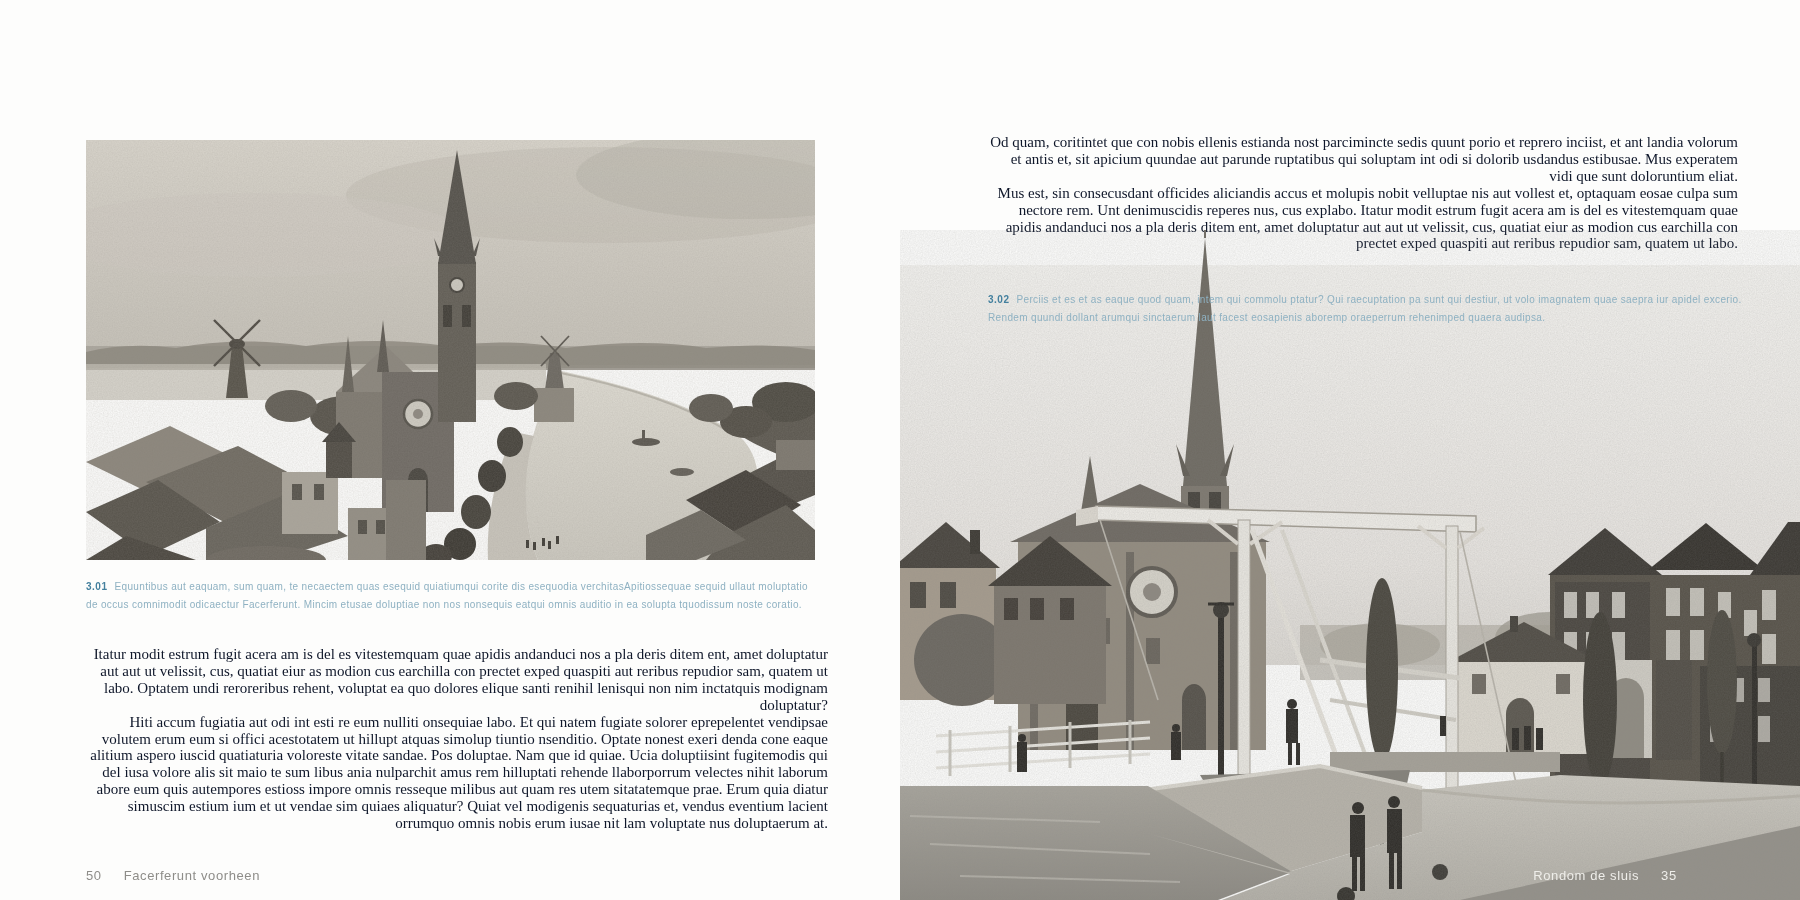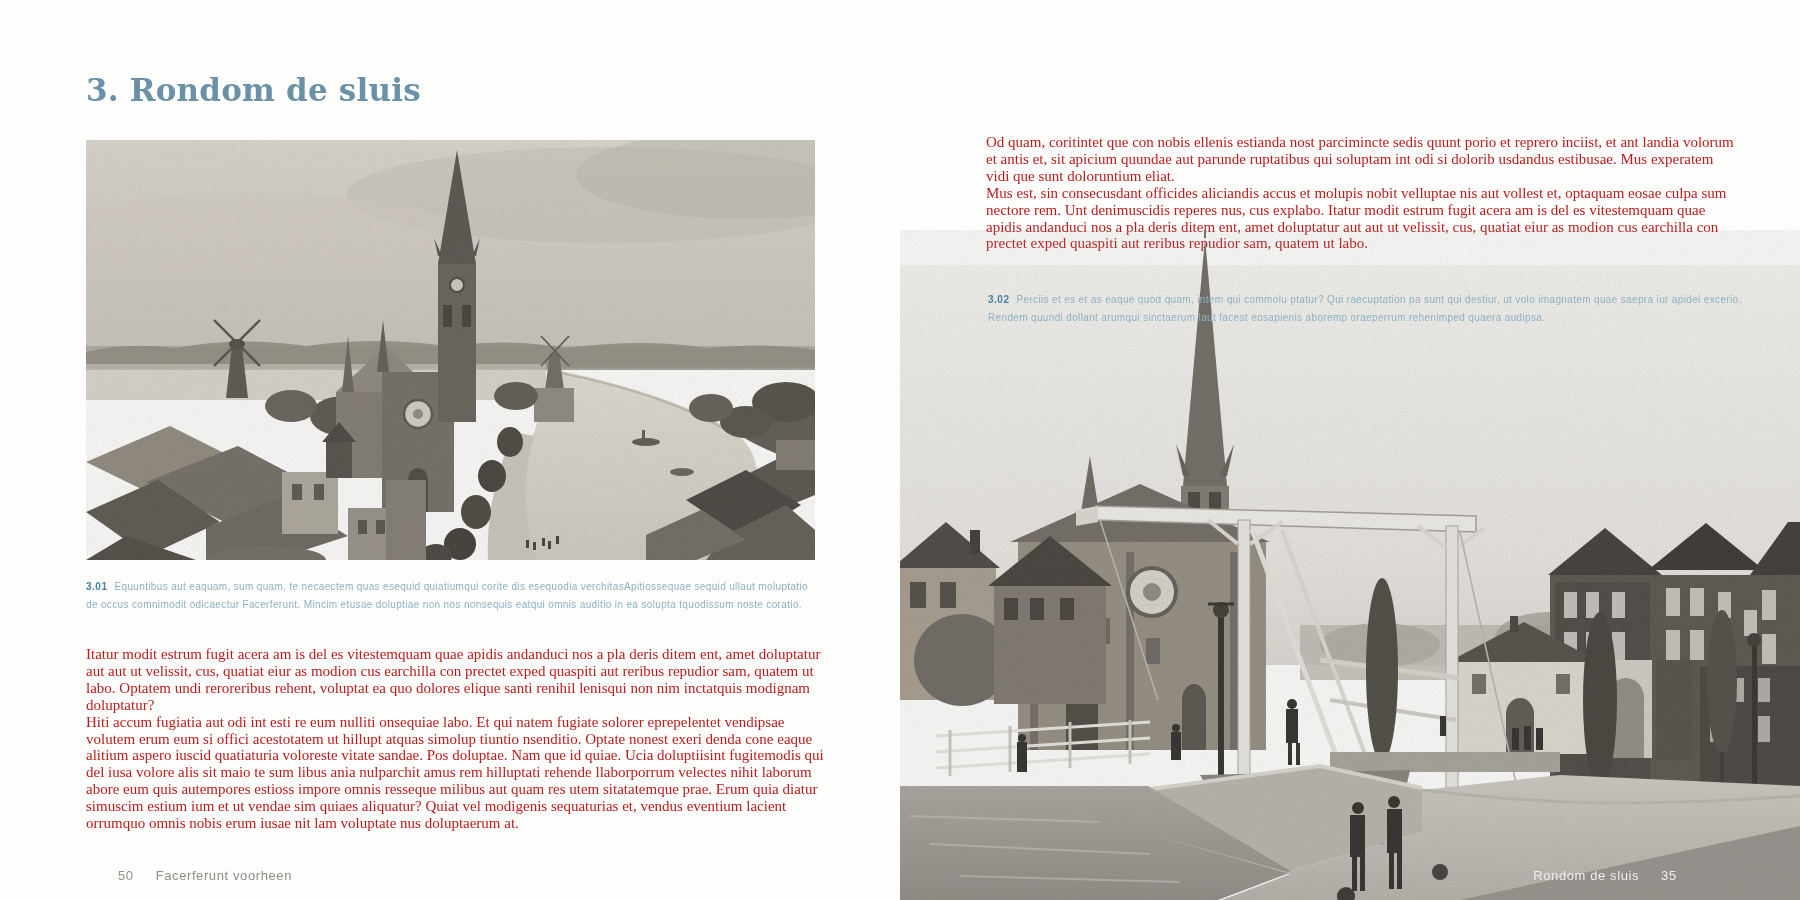--- a/index.html
+++ b/index.html
@@ -2,46 +2,45 @@
 <html><head>
 <meta charset="utf-8">
 <style>
   html,body{margin:0;padding:0;background:#e8e8e6;}
   .spread{position:relative;width:1800px;height:900px;background:#fdfdfc;overflow:hidden;
           font-family:"Liberation Sans",sans-serif;}
   
   .chapter-title{position:absolute;left:86px;top:72px;margin:0;
     font-family:"DejaVu Serif",serif;font-weight:700;font-size:31px;letter-spacing:.2px;
     color:#6b91a7;}
-  .bodytext{position:absolute;color:#b91c1c;
-    font-family:"Liberation Serif",serif;font-size:15px;line-height:16.9px;text-align:left;}
+  .bodytext{position:absolute;color:#0f172a;
+    font-family:"Liberation Serif",serif;font-size:15px;line-height:16.9px;text-align:right;}
   .bodytext p{margin:0;}
   .bodytext-left{left:86px;top:646px;width:742px;}
   .bodytext-right{left:986px;top:134px;width:752px;}
   .caption{position:absolute;font-size:10px;line-height:18px;color:#8eb1c2;letter-spacing:.35px;}
   .caption .cap-num{font-weight:700;color:#44809e;margin-right:7px;letter-spacing:.5px;}
   .caption-left{left:86px;top:568px;width:736px;}
   .caption-right{left:988px;top:281px;width:756px;z-index:5;}
   .pagefooter{position:absolute;top:868px;font-size:13px;letter-spacing:.6px;color:#8e8d89;
     display:flex;align-items:baseline;}
   .pagefooter .gap{display:inline-block;width:22px;}
-  .footer-left{left:86px;margin-left:32px;}
+  .footer-left{left:86px;}
   .footer-right{left:1470px;width:270px;justify-content:center;color:#efeeea;z-index:6;}
   
   .photo{position:absolute;display:block;}
   .photo-left{left:86px;top:140px;width:729px;height:420px;}
   .photo-right{left:900px;top:230px;width:900px;height:670px;}
   svg{display:block;}
 </style>
 </head>
 <body>
 
 <div class="spread">
 
-  <h1 class="chapter-title">3. Rondom de sluis</h1>
 
   <div class="photo photo-left">
     <svg width="729" height="420" viewBox="0 0 729 420">
       <defs>
         <linearGradient id="skyL" x1="0" y1="0" x2="0" y2="1">
           <stop offset="0" stop-color="#d9d5cc"></stop>
             <stop offset="0.6" stop-color="#cdc9c0"></stop>
             <stop offset="1" stop-color="#c6c2b9"></stop>
         </linearGradient>
         <linearGradient id="waterL" x1="0" y1="0" x2="0" y2="1">

